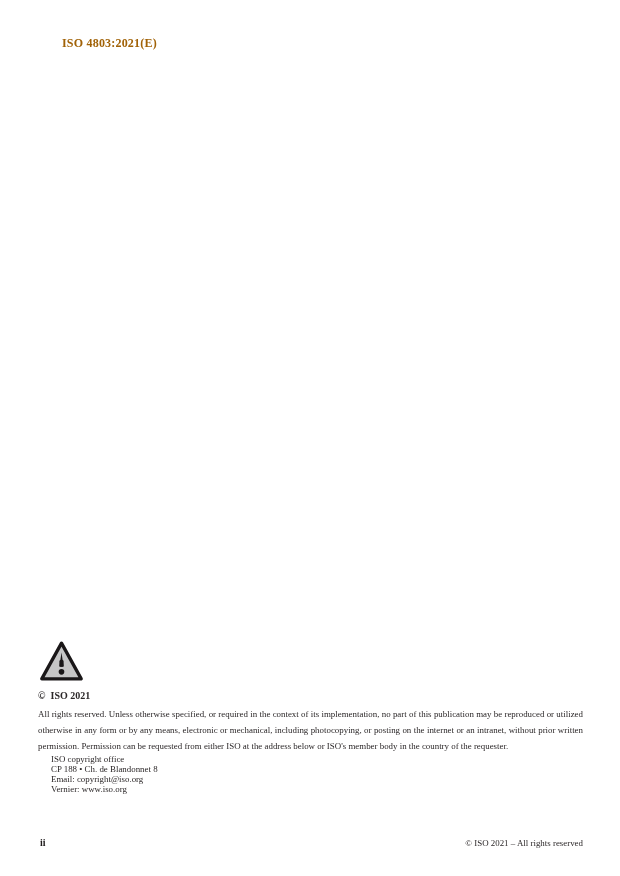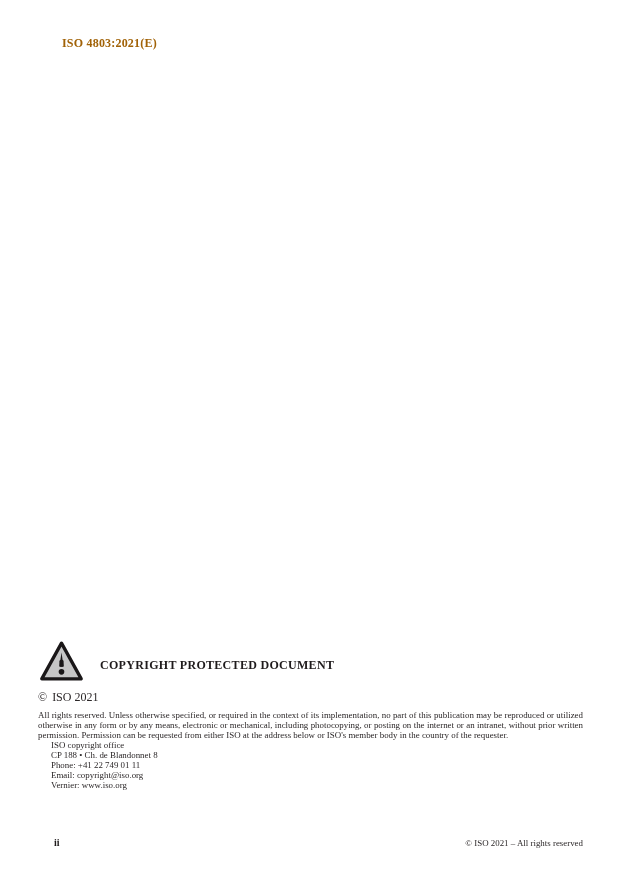--- a/index.html
+++ b/index.html
@@ -42,45 +42,46 @@
     margin-left: 15px;
     font-weight: bold;
     font-size: 12px;
     letter-spacing: 0.3px;
     color: #1f1b1c;
     position: relative;
     top: 4px;
   }
   .copyright-line {
     margin-top: 7px;
-    font-size: 12px;
+    font-size: 10px;
     color: #2b2728;
+    font-weight: bold;
   }
   .copyright-line .c-symbol { margin-right: 5px; }
   .rights-paragraph {
     margin-top: 5px;
     font-size: 8.9px;
-    line-height: 10px;
+    line-height: 16px;
     text-align: justify;
     color: #2b2728;
   }
   .address-block {
     margin-left: 13px;
     font-size: 8.9px;
     line-height: 10px;
     color: #2b2728;
   }
   .published-line {
     margin-top: 3px;
     font-size: 8.9px;
     color: #2b2728;
   }
   .page-footer {
     position: absolute;
-    left: 54px;
+    left: 40px;
     right: 37px;
     top: 837px;
     display: flex;
     justify-content: space-between;
     align-items: baseline;
   }
   .page-number {
     font-weight: bold;
     font-size: 10px;
     color: #1f1b1c;
@@ -97,33 +98,31 @@
 <div class="doc-header">ISO 4803:2021(E)</div>
 
 <div class="copyright-section">
   <div class="heading-row">
     <svg class="warning-icon" viewBox="0 0 100 92" aria-hidden="true">
       <path d="M50 8 L92 84 L8 84 Z" fill="#c6c6c6" stroke="#1a1718" stroke-width="7" stroke-linejoin="round"></path>
       <path d="M50 28 L54.5 58 L45.5 58 Z" fill="#1a1718"></path>
       <rect x="45.5" y="44" width="9" height="14" rx="3" fill="#1a1718"></rect>
       <circle cx="50" cy="69" r="6" fill="#1a1718"></circle>
     </svg>
-    <div class="copyright-heading">COPYRIGHT PROTECTED DOCUMENT</div>
   </div>
 
   <div class="copyright-line">
     <span class="c-symbol">©</span><span>ISO 2021</span>
   </div>
 
   <div class="rights-paragraph">All rights reserved. Unless otherwise specified, or required in the context of its implementation, no part of this publication may be reproduced or utilized otherwise in any form or by any means, electronic or mechanical, including photocopying, or posting on the internet or an intranet, without prior written permission. Permission can be requested from either ISO at the address below or ISO's member body in the country of the requester.</div>
 
   <div class="address-block">
     <div>ISO copyright office</div>
     <div>CP 188 • Ch. de Blandonnet 8</div>
-    <div>Phone: +41 22 749 01 11</div>
     <div>Email: copyright@iso.org</div>
     <div>Vernier: www.iso.org</div>
   </div>
 
 </div>
 
 <div class="page-footer">
   <div class="page-number">ii</div>
   <div class="footer-copyright">© ISO 2021 – All rights reserved</div>
 </div>

